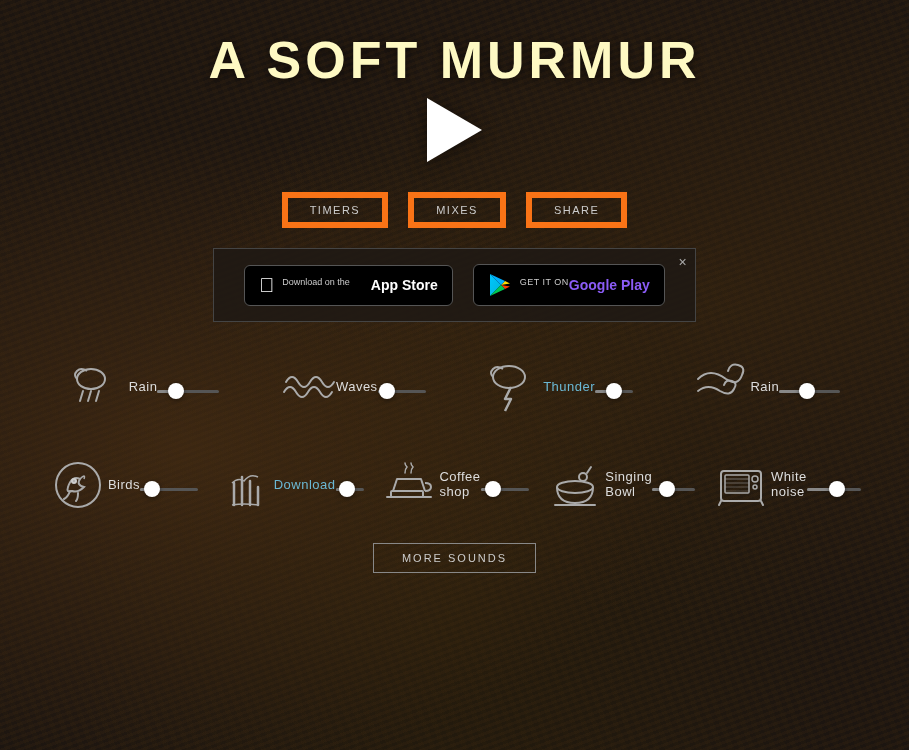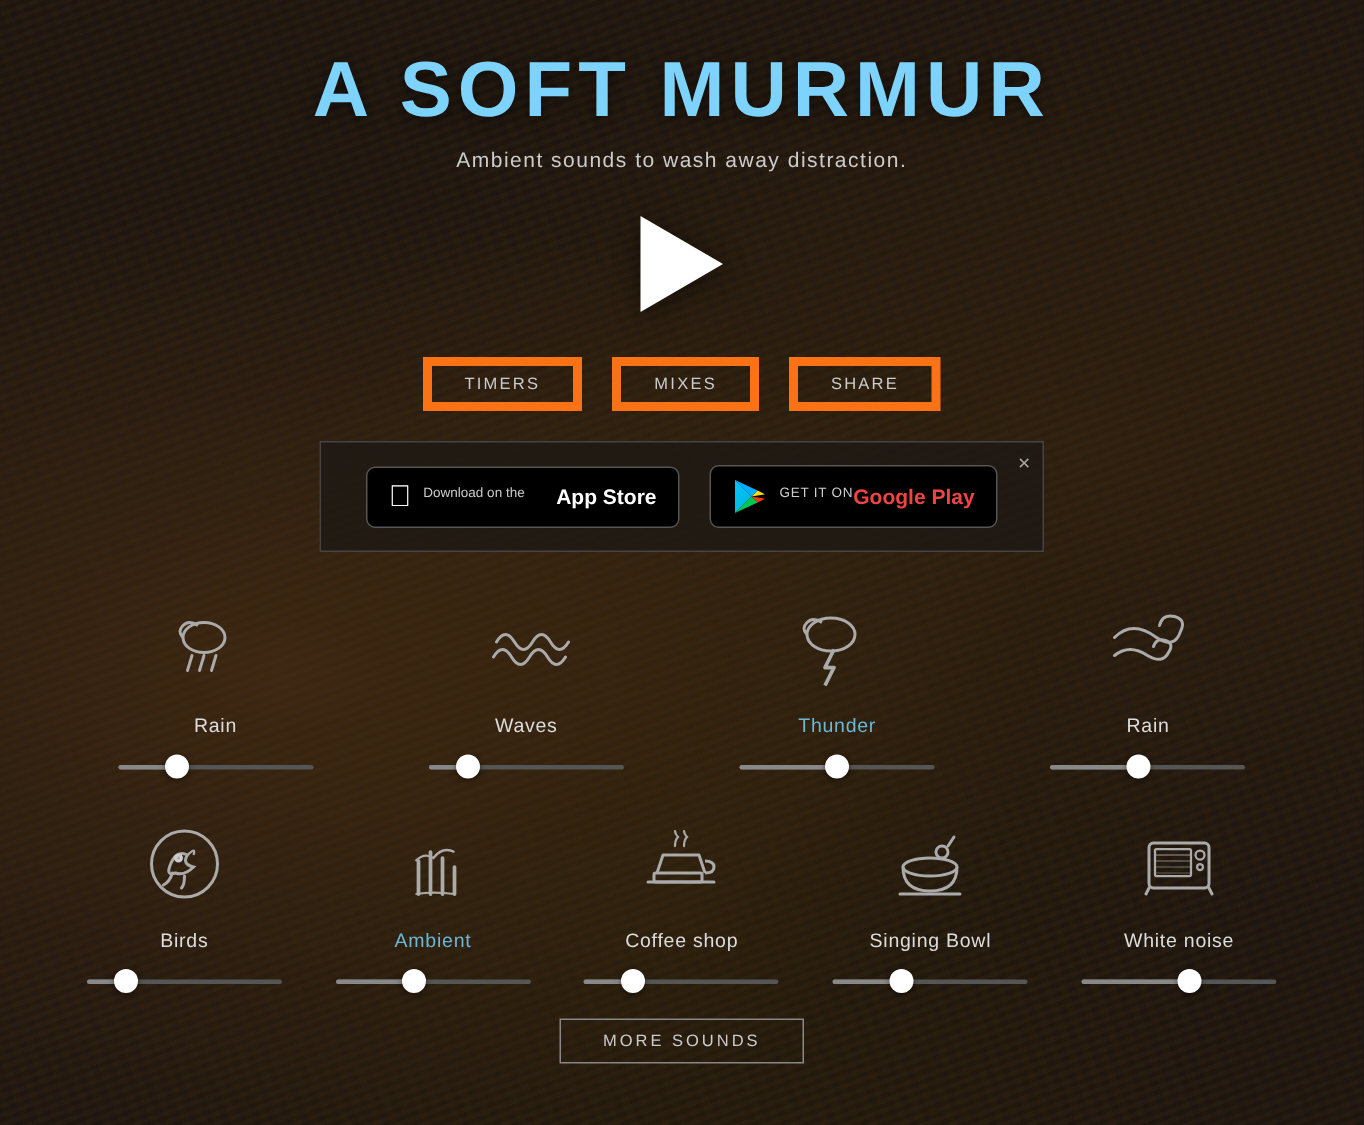--- a/index.html
+++ b/index.html
@@ -52,21 +52,21 @@
       display: flex;
       flex-direction: column;
       align-items: center;
       padding-top: 30px;
     }
 
     .app-title {
       font-size: 52px;
       font-weight: 900;
       letter-spacing: 4px;
-      color: #7dd3fc;
+      color: #fef9c3;
       text-shadow: 0 2px 10px rgba(0,0,0,0.5);
       margin-bottom: 8px;
     }
 
     .app-subtitle {
       font-size: 14px;
       color: #ccc;
       letter-spacing: 1px;
       margin-bottom: 30px;
     }
@@ -177,26 +177,26 @@
     .google-badge-text span:first-child {
       font-size: 9px;
       color: #ccc;
       text-transform: uppercase;
       letter-spacing: 0.5px;
     }
 
     .google-badge-text span:last-child {
       font-size: 14px;
       font-weight: bold;
-      color: #ef4444;
+      color: #8b5cf6;
     }
 
     .sound-item {
       display: flex;
-      flex-direction: column;
+      flex-direction: row;
       align-items: center;
       width: 150px;
     }
 
     .sound-icon {
       width: 70px;
       height: 70px;
       display: flex;
       align-items: center;
       justify-content: center;
@@ -278,21 +278,20 @@
     }
   </style>
 </head>
 <body>
 
 <div class="bg"></div>
 
 <div class="content">
 
   <h1 class="app-title">A SOFT MURMUR</h1>
-  <p class="app-subtitle">Ambient sounds to wash away distraction.</p>
 
   <div class="play-button"></div>
 
   <div class="toolbar">
     <button class="toolbar-btn">TIMERS</button>
     <button class="toolbar-btn">MIXES</button>
     <button class="toolbar-btn">SHARE</button>
   </div>
 
   <div class="store-banner">
@@ -428,21 +427,21 @@
       <div class="sound-icon">
         <svg viewBox="0 0 60 60">
           <line x1="20" y1="50" x2="20" y2="28" stroke="#aaa" stroke-width="2.5" stroke-linecap="round"></line>
           <line x1="28" y1="50" x2="28" y2="22" stroke="#aaa" stroke-width="2.5" stroke-linecap="round"></line>
           <line x1="36" y1="50" x2="36" y2="26" stroke="#aaa" stroke-width="2.5" stroke-linecap="round"></line>
           <line x1="44" y1="50" x2="44" y2="32" stroke="#aaa" stroke-width="2.5" stroke-linecap="round"></line>
           <path d="M18,28 Q24,22 30,26 Q36,18 44,22" stroke="#aaa" stroke-width="1.5" fill="none"></path>
           <path d="M18,50 Q30,48 44,50" stroke="#aaa" stroke-width="1.5" fill="none"></path>
         </svg>
       </div>
-      <span class="sound-label active">Ambient</span>
+      <span class="sound-label active">Download</span>
       <div class="slider-container">
         <div class="slider-track">
           <div class="slider-fill" style="width:40%"></div>
           <div class="slider-thumb" style="left:40%"></div>
         </div>
       </div>
     </div>
 
     <div class="sound-item">
       <div class="sound-icon">

